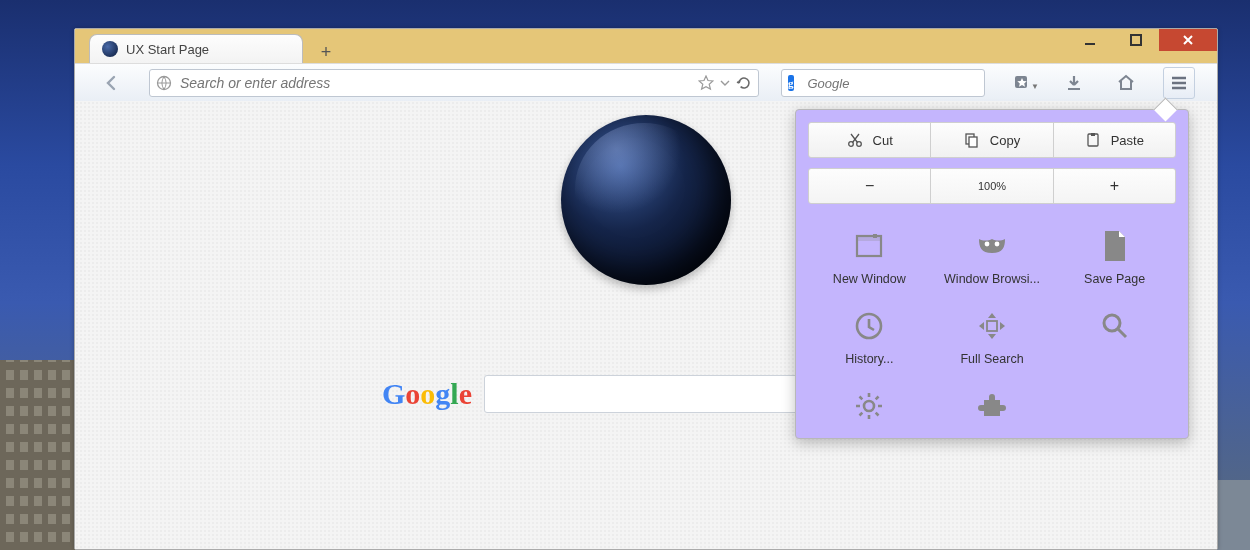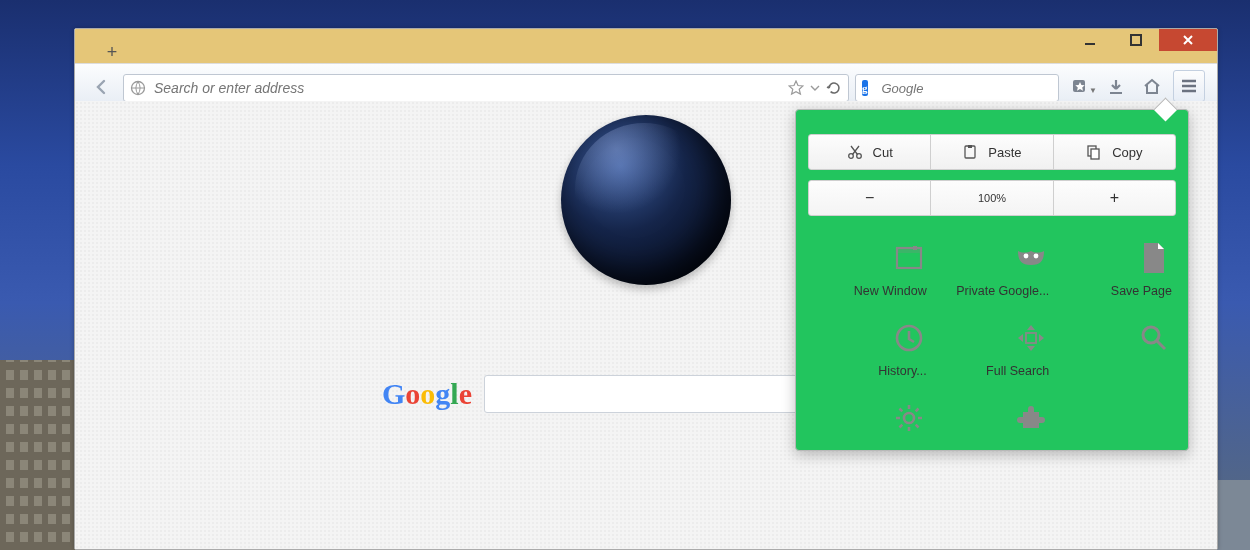--- a/index.html
+++ b/index.html
@@ -26,21 +26,21 @@
 #tabstrip{position:absolute;left:14px;bottom:0;height:30px;display:flex;align-items:flex-end}
 .tab{height:28px;border:1px solid #bcbcbc;border-bottom:none;border-top-left-radius:8px;border-top-right-radius:8px;
  background:linear-gradient(#fdfdfd,#f3f3f3);display:flex;align-items:center;padding:0 40px 0 12px;position:relative;min-width:160px}
 .tab-favicon{width:16px;height:16px;border-radius:50%;margin-right:8px;
  background:radial-gradient(circle at 35% 35%,#4a6aa8,#0a1a3a)}
 .tab-title{font-size:13px;color:#444}
 .newtab-btn{width:26px;height:22px;margin-left:10px;display:flex;align-items:center;justify-content:center;color:#555;font-size:18px}
 
 
 #navtoolbar{height:38px;border-top:1px solid #ddd;border-bottom:1px solid #c8c8c8;
- background:linear-gradient(#fcfdfe,#e9eef5);display:flex;align-items:flex-end;padding:0 12px;gap:6px}
+ background:linear-gradient(#fcfdfe,#e9eef5);display:flex;align-items:center;padding:0 22px;gap:22px}
 .nav-btn{width:30px;height:30px;display:flex;align-items:center;justify-content:center;border-radius:3px;color:#777}
 .urlbar{flex:1;height:26px;border:1px solid #bfc7d2;border-radius:3px;background:#fff;
  display:flex;align-items:center;padding:0 6px;gap:6px}
 .urlbar-input{flex:1;border:none;outline:none;font-style:italic;color:#888;font-size:14px;background:transparent}
 .urlbar-icon{width:16px;height:16px;color:#9a9a9a}
 .searchbar{width:190px;height:26px;border:1px solid #bfc7d2;border-radius:3px;background:#fff;
  display:flex;align-items:center;padding:0 6px;gap:6px}
 .search-input{flex:1;border:none;outline:none;font-style:italic;color:#888;font-size:13px;background:transparent}
 .search-engine-icon{width:16px;height:16px;background:#1a73e8;border-radius:2px;color:#fff;display:flex;align-items:center;justify-content:center;font-size:11px;font-weight:bold;font-family:Georgia,serif}
 .search-go{color:#2b6cb0}
@@ -60,37 +60,37 @@
  background:radial-gradient(circle at 30% 20%,rgba(180,200,250,.35),transparent 45%)}
 .search-row{margin-top:90px;display:flex;align-items:center;gap:12px}
 .google-logo{font-family:Georgia,serif;font-size:30px;font-weight:bold}
 .g1{color:#4285f4}.g2{color:#ea4335}.g3{color:#fbbc05}.g4{color:#4285f4}.g5{color:#34a853}.g6{color:#ea4335}
 .google-search-box{width:420px;height:34px;border:1px solid #ccd2da;border-radius:3px;background:#fff}
 .signup-row{margin-top:26px;display:flex;align-items:center;gap:10px;font-size:15px;color:#444}
 .envelope-icon{width:28px;height:22px;transform:rotate(-8deg)}
 .signup-link{color:#1b78c8}
 
 
-#menu-panel{position:absolute;right:28px;top:80px;width:368px;background:#22c55e;
- border:1px solid #b8b8b8;border-radius:4px;box-shadow:0 4px 14px rgba(0,0,0,.25);padding:24px 12px 4px;z-index:20}
+#menu-panel{position:absolute;right:28px;top:80px;width:368px;background:#c4b5fd;
+ border:1px solid #b8b8b8;border-radius:4px;box-shadow:0 4px 14px rgba(0,0,0,.25);padding:12px 12px 4px;z-index:20}
 #menu-panel::before{content:"";position:absolute;top:-9px;right:14px;width:16px;height:16px;background:#fff;
  border-left:1px solid #b8b8b8;border-top:1px solid #b8b8b8;transform:rotate(45deg)}
 .menu-row{display:flex;gap:-1px}
 .edit-btn{flex:1;height:34px;border:1px solid #cfcfcf;background:linear-gradient(#fdfdfd,#f1f1f1);
  display:flex;align-items:center;justify-content:center;gap:10px;font-size:13px;color:#333;margin-left:-1px}
 .edit-btn:first-child{margin-left:0;border-top-left-radius:3px;border-bottom-left-radius:3px}
 .edit-btn:last-child{border-top-right-radius:3px;border-bottom-right-radius:3px}
 .zoom-row{margin-top:10px}
 .zoom-btn{flex:1;height:34px;border:1px solid #cfcfcf;background:linear-gradient(#fdfdfd,#f4f4f4);
  display:flex;align-items:center;justify-content:center;font-size:16px;color:#333;margin-left:-1px}
 .zoom-btn:first-child{margin-left:0;border-top-left-radius:3px;border-bottom-left-radius:3px}
 .zoom-btn:last-child{border-top-right-radius:3px;border-bottom-right-radius:3px}
 .zoom-level{font-size:11px}
 .menu-grid{display:grid;grid-template-columns:repeat(3,1fr);gap:6px 0;margin-top:18px}
-.menu-item{display:flex;flex-direction:column;align-items:flex-end;justify-content:flex-start;
+.menu-item{display:flex;flex-direction:column;align-items:center;justify-content:flex-start;
  padding:6px 4px 10px;border-radius:3px;cursor:pointer}
 .menu-item .mi-icon{width:36px;height:36px;color:#888;display:flex;align-items:center;justify-content:center}
 .menu-item .mi-label{margin-top:8px;font-size:12.5px;color:#333;max-width:104px;white-space:nowrap;overflow:hidden;text-overflow:ellipsis;text-align:center}
 </style>
 </head>
 <body>
 
 <div id="desktop">
  <div class="building-left"></div>
  <div class="building-right"></div>
@@ -108,20 +108,24 @@
             <rect x="1" y="1" width="10" height="10" fill="none" stroke="#333" stroke-width="2"></rect>
           </svg>
     </div>
     <div class="win-btn win-close">
       <svg width="14" height="14">
             <path d="M3 3 L11 11 M11 3 L3 11" stroke="#fff" stroke-width="2"></path>
           </svg>
     </div>
 
     <div id="tabstrip">
+      <div class="tab">
+        <span class="tab-favicon"></span>
+        <span class="tab-title">UX Start Page</span>
+      </div>
       <div class="newtab-btn">
         <span>+</span>
       </div>
     </div>
   </div>
 
   <div id="navtoolbar">
     <div class="nav-btn">
       <svg width="20" height="20">
             <path d="M12 4 L6 10 L12 16" fill="none" stroke="#9aa4b2" stroke-width="2.4" stroke-linecap="round"></path>
@@ -196,31 +200,31 @@
       <div class="edit-btn">
         <svg width="16" height="16" viewBox="0 0 16 16">
               <circle cx="4" cy="12" r="2.3" fill="none" stroke="#555" stroke-width="1.3"></circle>
               <circle cx="12" cy="12" r="2.3" fill="none" stroke="#555" stroke-width="1.3"></circle>
               <path d="M5.5 10.5L12 2M10.5 10.5L4 2" stroke="#555" stroke-width="1.3"></path>
             </svg>
         <span>Cut</span>
       </div>
       <div class="edit-btn">
         <svg width="16" height="16" viewBox="0 0 16 16">
+              <rect x="2" y="2" width="8" height="10" fill="none" stroke="#555" stroke-width="1.3"></rect>
+              <rect x="5" y="5" width="8" height="10" fill="#fff" stroke="#555" stroke-width="1.3"></rect>
+            </svg>
+        <span>Copy</span>
+      </div>
+      <div class="edit-btn">
+        <svg width="16" height="16" viewBox="0 0 16 16">
               <rect x="3" y="2" width="10" height="12" rx="1" fill="none" stroke="#555" stroke-width="1.3"></rect>
               <rect x="6" y="1" width="4" height="3" fill="#555"></rect>
             </svg>
         <span>Paste</span>
-      </div>
-      <div class="edit-btn">
-        <svg width="16" height="16" viewBox="0 0 16 16">
-              <rect x="2" y="2" width="8" height="10" fill="none" stroke="#555" stroke-width="1.3"></rect>
-              <rect x="5" y="5" width="8" height="10" fill="#fff" stroke="#555" stroke-width="1.3"></rect>
-            </svg>
-        <span>Copy</span>
       </div>
     </div>
 
     <div class="menu-row zoom-row">
       <div class="zoom-btn">
             <span>−</span>
           </div>
       <div class="zoom-btn zoom-level">
             <span>100%</span>
           </div>
@@ -241,21 +245,21 @@
         <span class="mi-label">New Window</span>
       </div>
       <div class="menu-item">
         <span class="mi-icon">
               <svg width="34" height="34" viewBox="0 0 34 34">
                 <path d="M4 10c0 8 2 14 13 14s13-6 13-14c-4 2-9 2-13 0-4 2-9 2-13 0z" fill="currentColor"></path>
                 <circle cx="12" cy="15" r="2.4" fill="#fff"></circle>
                 <circle cx="22" cy="15" r="2.4" fill="#fff"></circle>
               </svg>
             </span>
-        <span class="mi-label">Private Google...</span>
+        <span class="mi-label">Window Browsi...</span>
       </div>
       <div class="menu-item">
         <span class="mi-icon">
               <svg width="30" height="34" viewBox="0 0 30 34">
                 <path d="M5 2h14l6 6v24H5z" fill="currentColor"></path>
                 <path d="M19 2v6h6" fill="#fff"></path>
               </svg>
             </span>
         <span class="mi-label">Save Page</span>
       </div>

